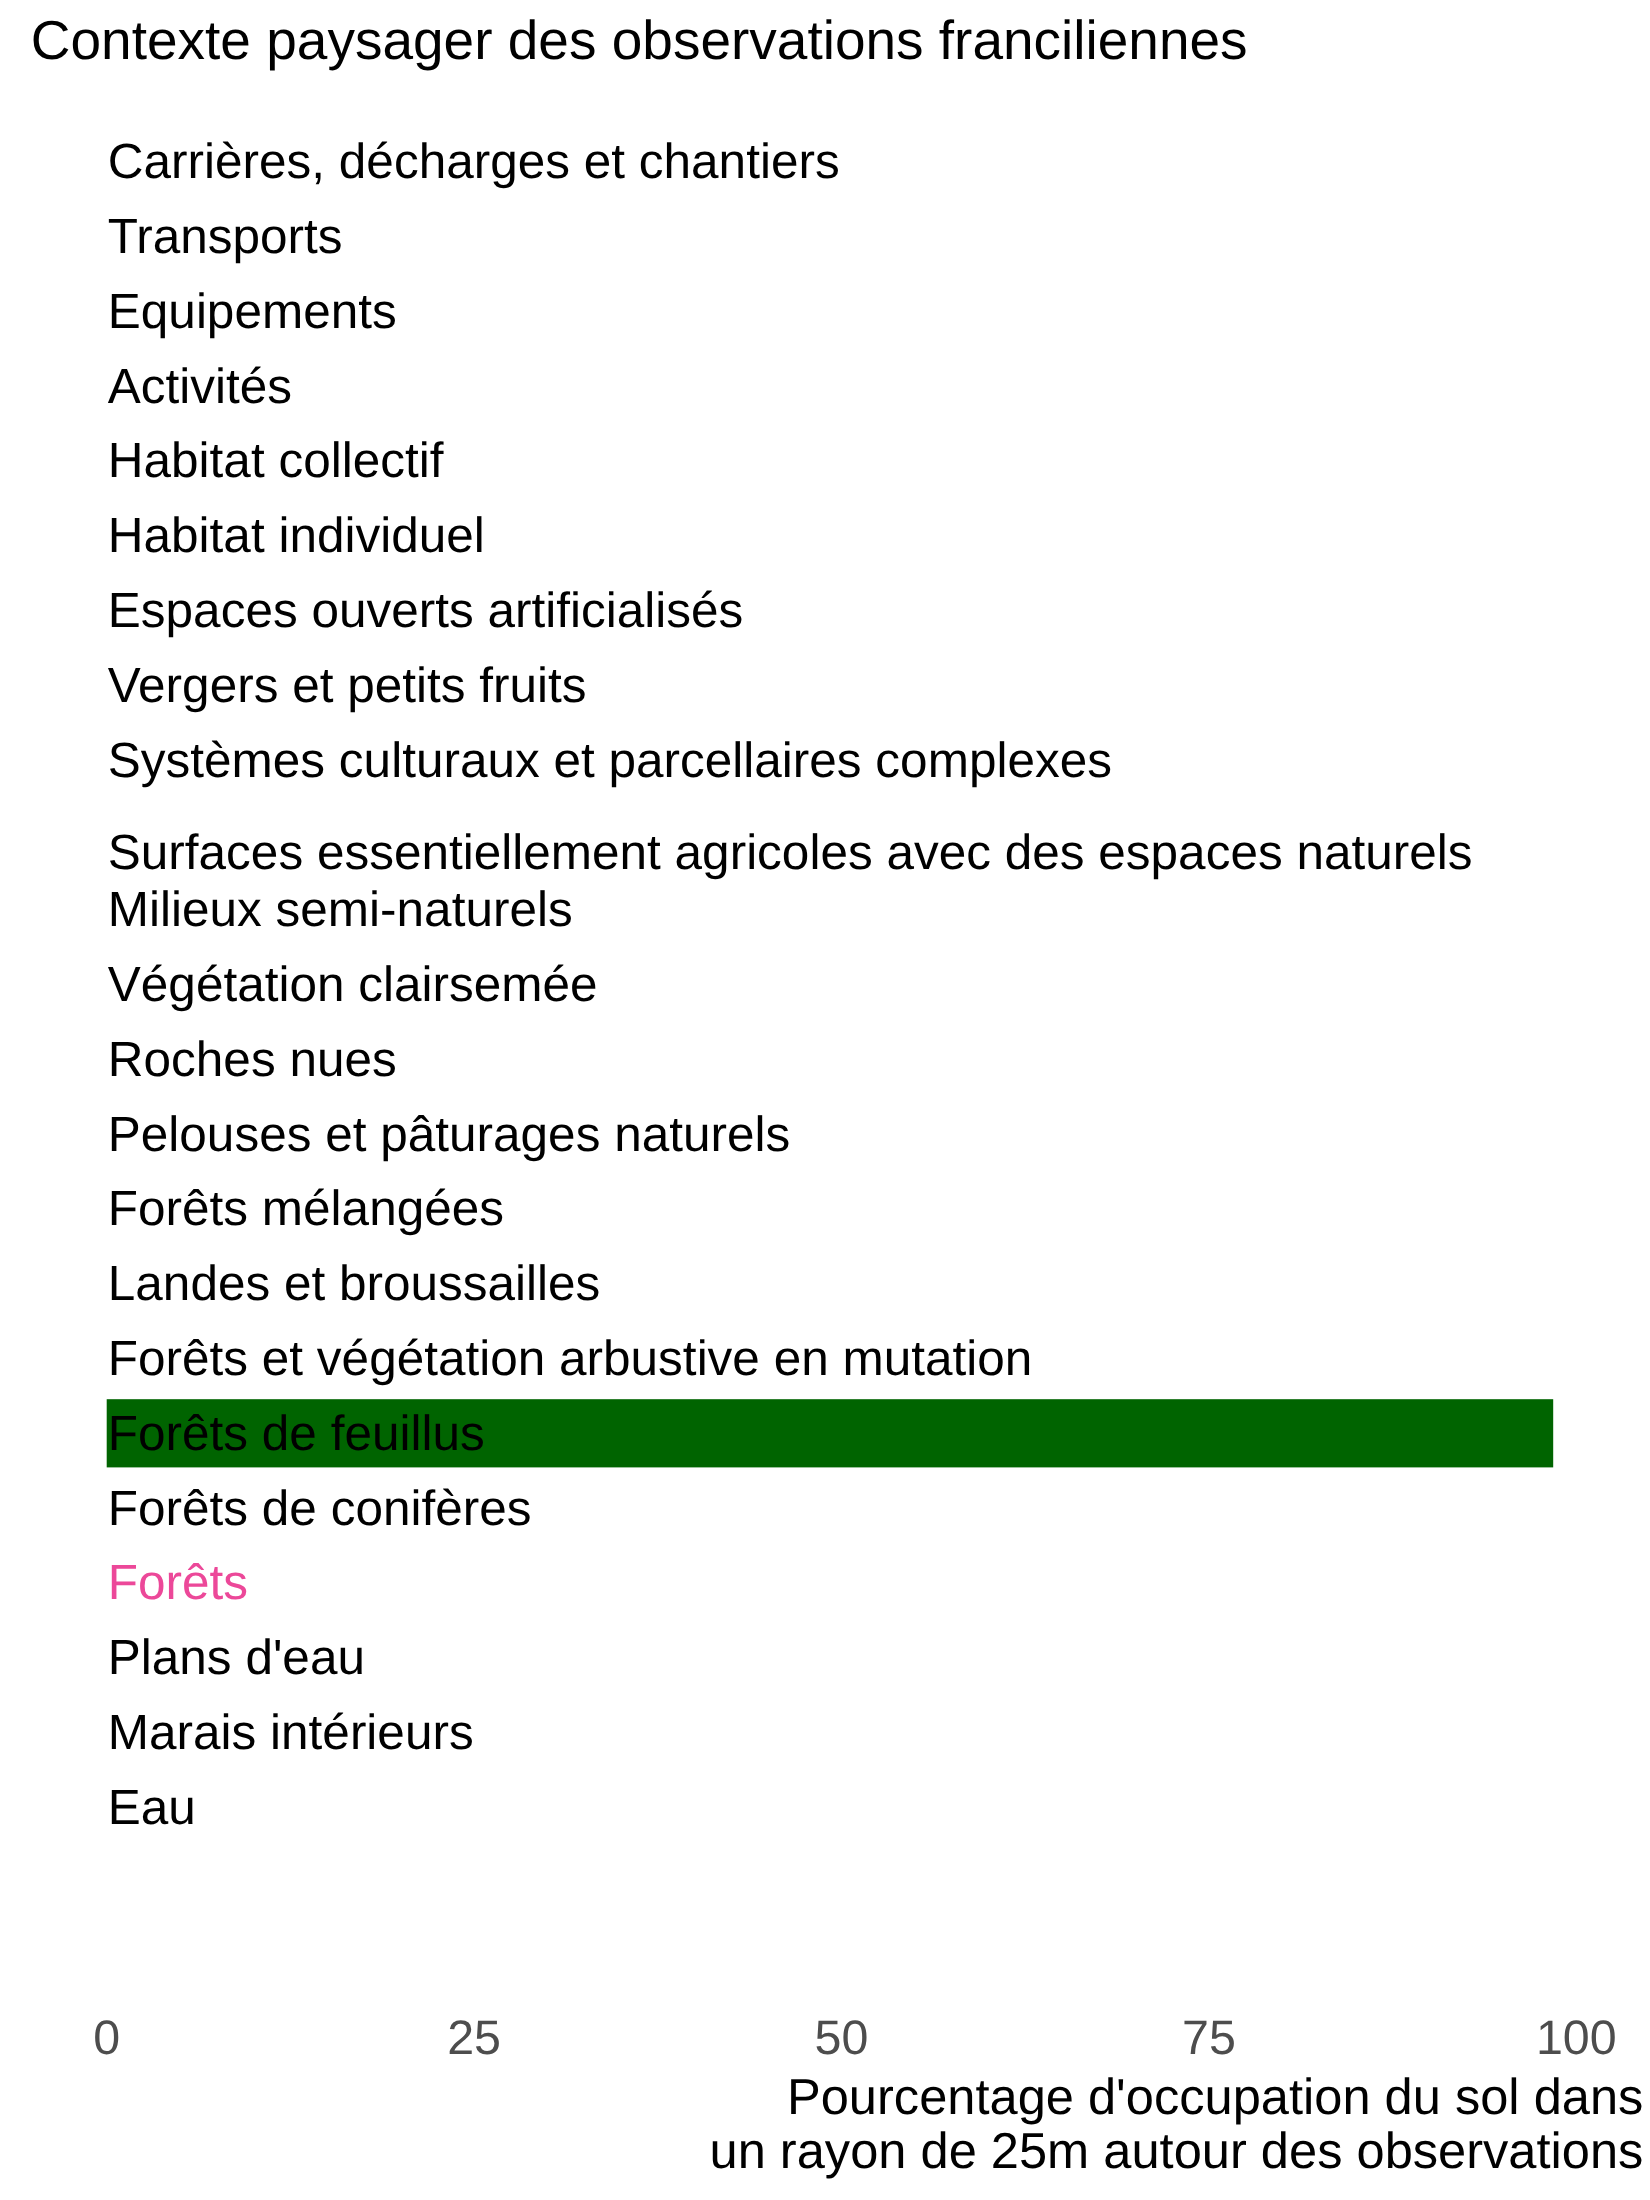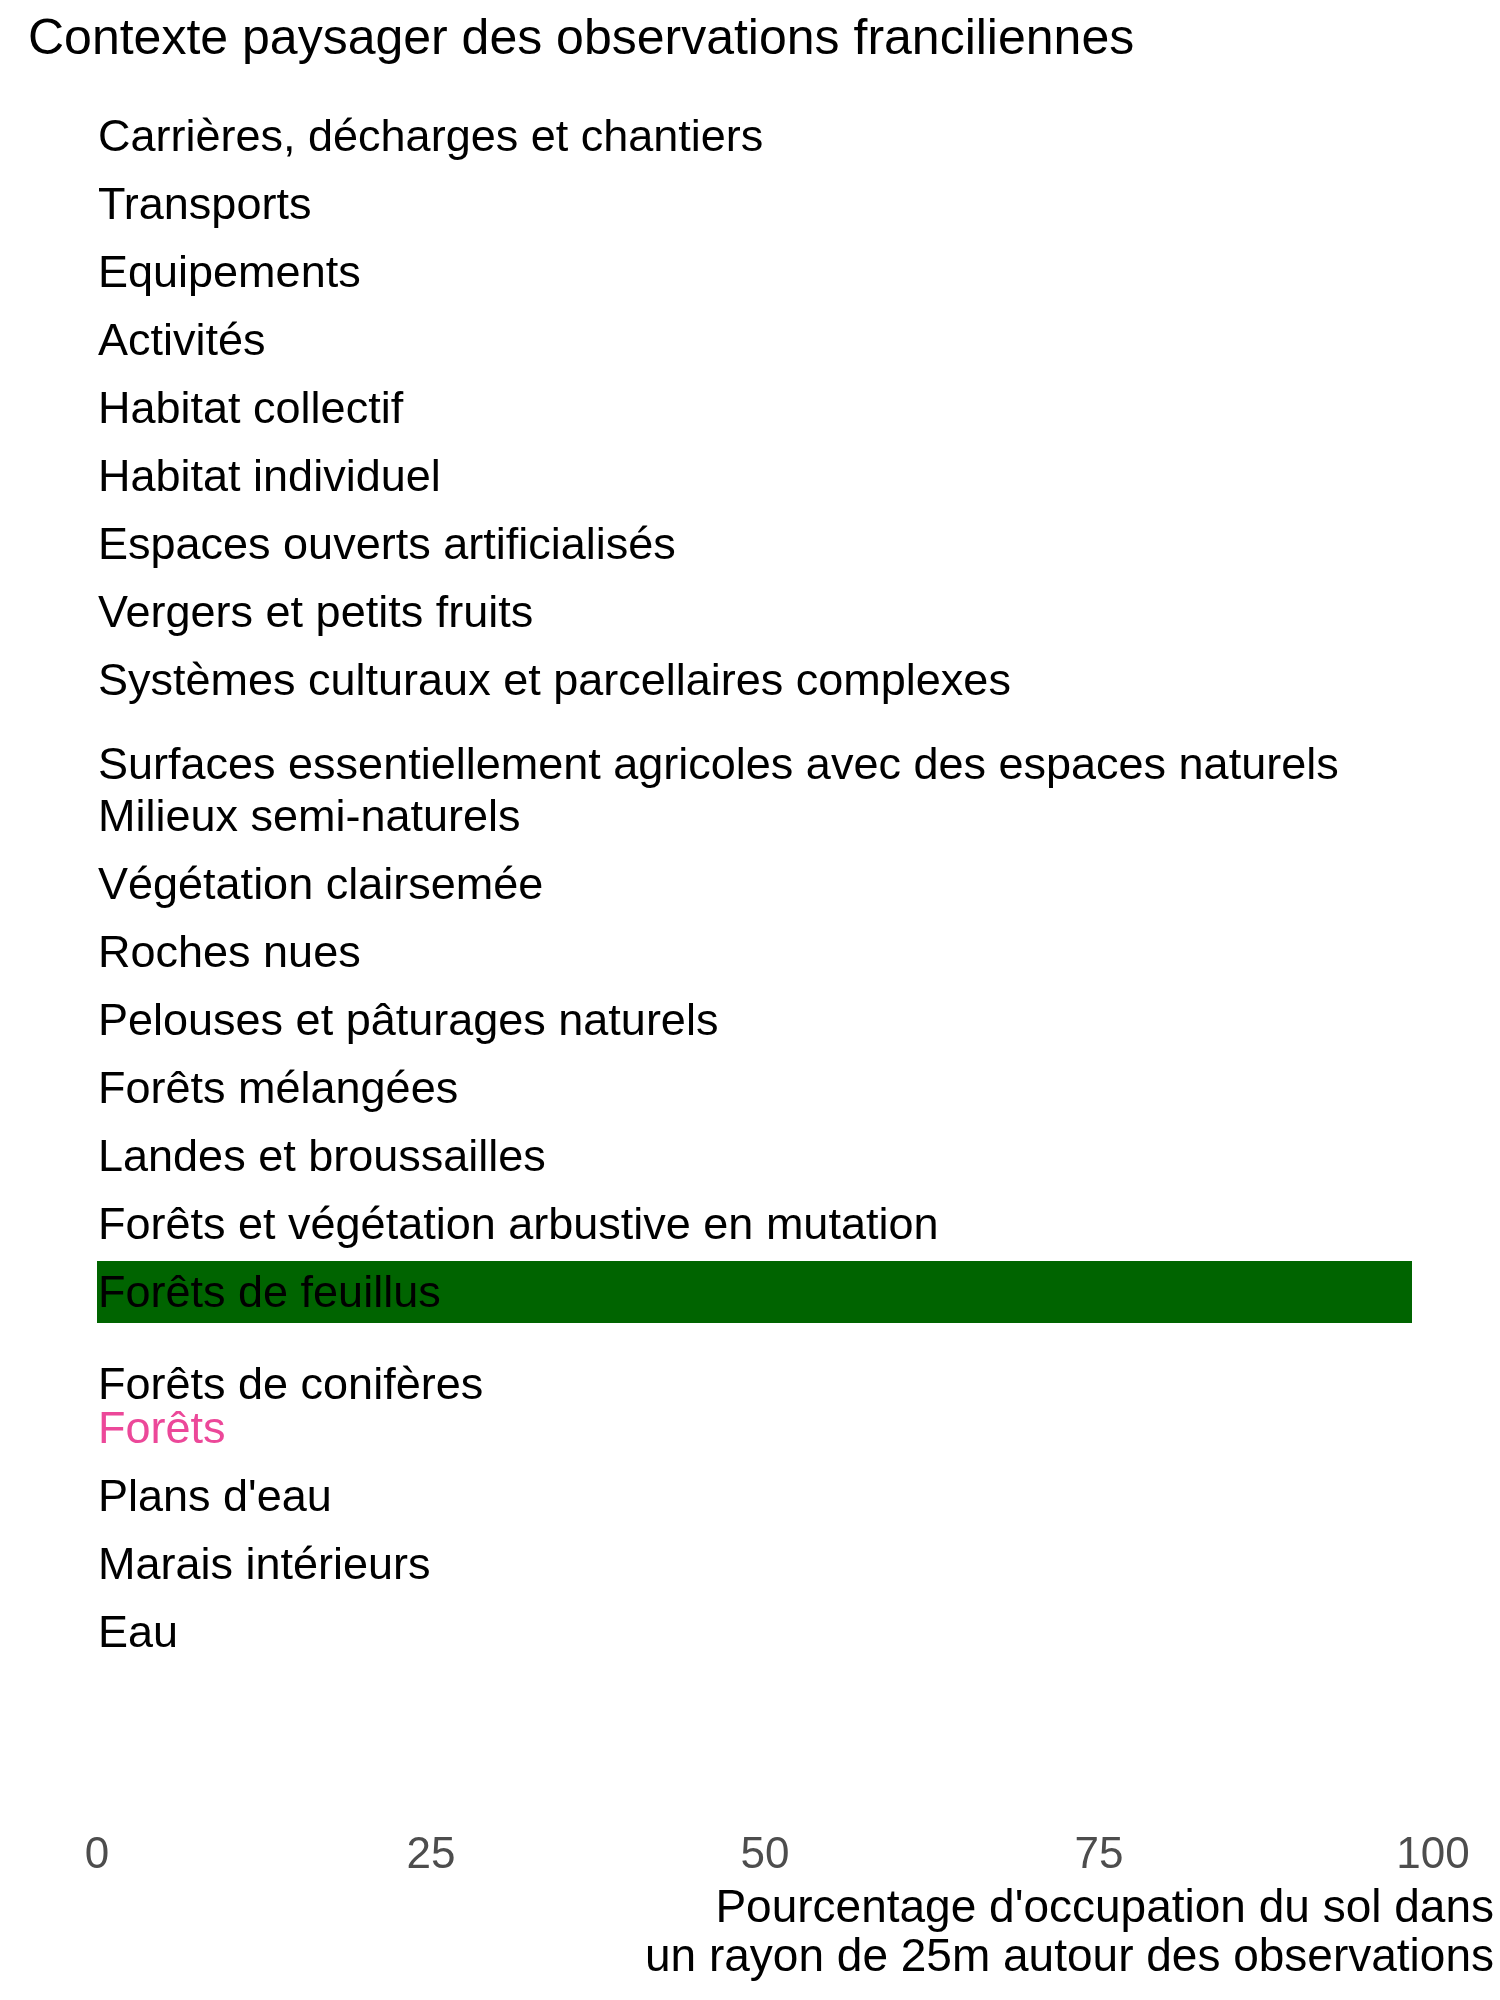--- a/index.html
+++ b/index.html
@@ -25,21 +25,21 @@
     margin: 0;
     font-size: 50px;
     font-weight: 400;
     color: #000000;
     white-space: nowrap;
     letter-spacing: 0px;
   }
   .rows {
     position: absolute;
     left: 0;
-    top: 102px;
+    top: 113px;
     width: 1500px;
   }
   .row {
     position: relative;
     height: 68px;
     width: 1500px;
   }
   .bar {
     position: absolute;
     left: 97px;
@@ -139,21 +139,21 @@
         <div class="cat-label" style="color: rgb(0, 0, 0);">Landes et broussailles</div>
       </div>
       <div class="row">
         <div class="cat-label" style="color: rgb(0, 0, 0);">Forêts et végétation arbustive en mutation</div>
       </div>
       <div class="row">
         <div class="bar" style="width: 1314.62px; background: rgb(0, 100, 0);"></div>
         <div class="cat-label" style="color: rgb(0, 0, 0);">Forêts de feuillus</div>
       </div>
       <div class="row">
-        <div class="cat-label" style="color: rgb(0, 0, 0); margin-top: 24px;">Forêts de conifères</div>
+        <div class="cat-label" style="color: rgb(0, 0, 0);">Forêts de conifères</div>
       </div>
       <div class="row">
         <div class="cat-label" style="color: #ec4899;">Forêts</div>
       </div>
       <div class="row">
         <div class="cat-label" style="color: rgb(0, 0, 0);">Plans d'eau</div>
       </div>
       <div class="row">
         <div class="cat-label" style="color: rgb(0, 0, 0);">Marais intérieurs</div>
       </div>

